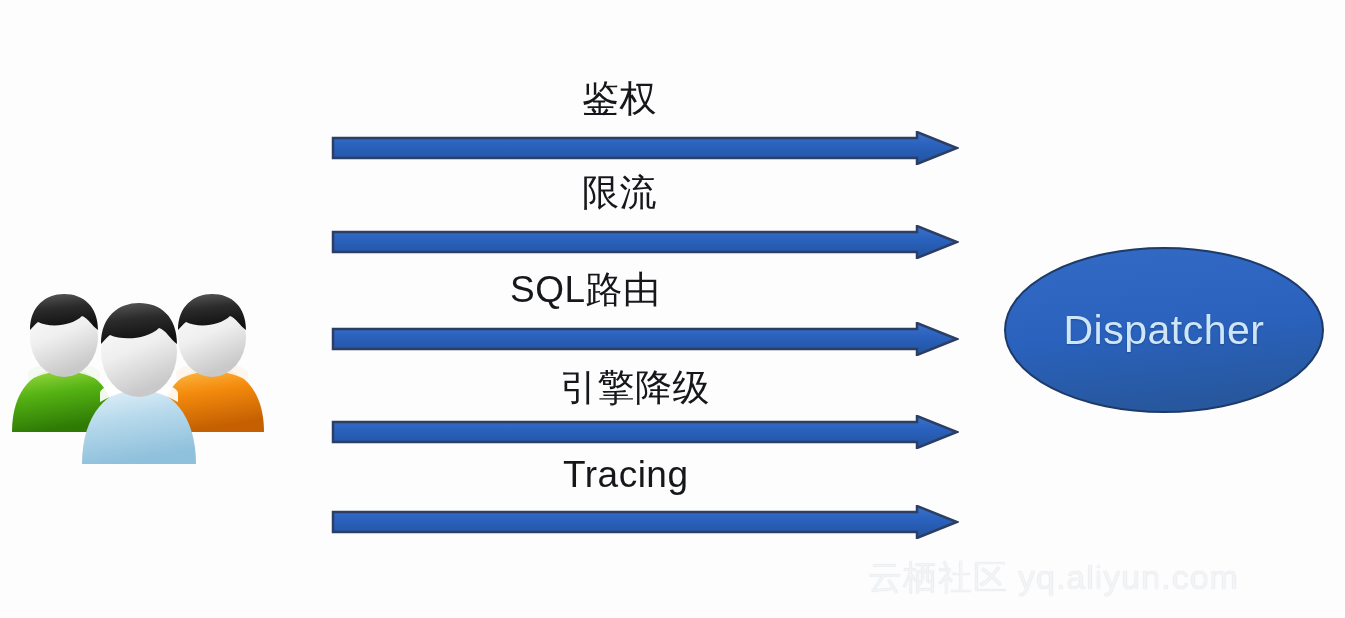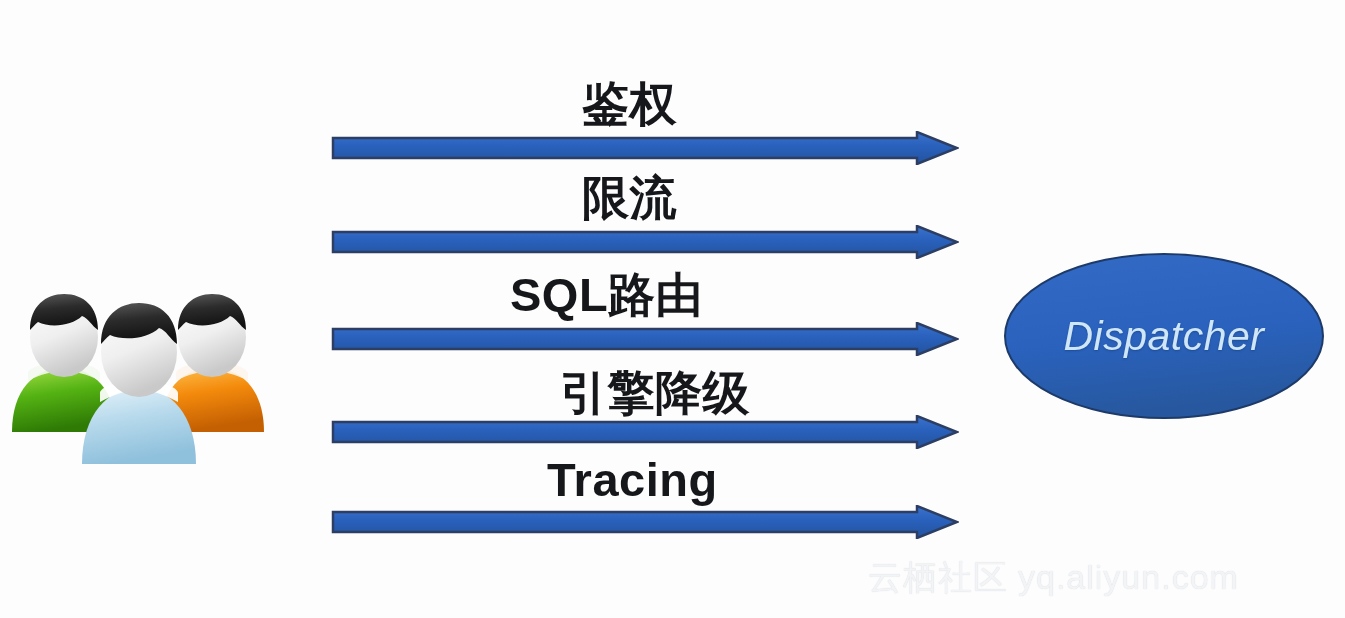--- a/index.html
+++ b/index.html
@@ -36,34 +36,33 @@
     position: absolute;
     left: 331px;
     width: 628px;
     height: 34px;
     top: -17px;
   }
   .flow-label {
     position: absolute;
     white-space: nowrap;
     color: #16171a;
-    font-size: 47px;
+    font-size: 37px;
     line-height: 1;
     letter-spacing: 0.5px;
-    font-weight: 700;
+    font-weight: 400;
   }
 
   
   #dispatcher-node {
     position: absolute;
     left: 1003px;
-    top: 252px;
+    top: 246px;
     width: 322px;
     height: 168px;
-    font-style: italic;
   }
   #dispatcher-label {
     position: absolute;
     left: 0;
     top: 0;
     width: 322px;
     height: 168px;
     display: flex;
     align-items: center;
     justify-content: center;
@@ -183,21 +182,21 @@
   <div class="flow-row" style="top:432px">
     <div class="flow-label" style="left:560px; top:-63px;">引擎降级</div>
     <div class="flow-arrow">
       <svg viewBox="0 0 628 34" width="628" height="34" preserveAspectRatio="none" xmlns="http://www.w3.org/2000/svg">
         <path d="M2 7 L586 7 L586 1 L626 17 L586 33 L586 27 L2 27 Z" fill="url(#gArrow1)" stroke="#2c3e63" stroke-width="2.5" stroke-linejoin="miter"></path>
       </svg>
     </div>
   </div>
 
   <div class="flow-row" style="top:522px">
-    <div class="flow-label" style="left:547px; top:-66px;">Tracing</div>
+    <div class="flow-label" style="left:563px; top:-66px;">Tracing</div>
     <div class="flow-arrow">
       <svg viewBox="0 0 628 34" width="628" height="34" preserveAspectRatio="none" xmlns="http://www.w3.org/2000/svg">
         <path d="M2 7 L586 7 L586 1 L626 17 L586 33 L586 27 L2 27 Z" fill="url(#gArrow1)" stroke="#2c3e63" stroke-width="2.5" stroke-linejoin="miter"></path>
       </svg>
     </div>
   </div>
 
   <div id="dispatcher-node">
     <svg viewBox="0 0 322 168" width="322" height="168" xmlns="http://www.w3.org/2000/svg">
       <defs>

